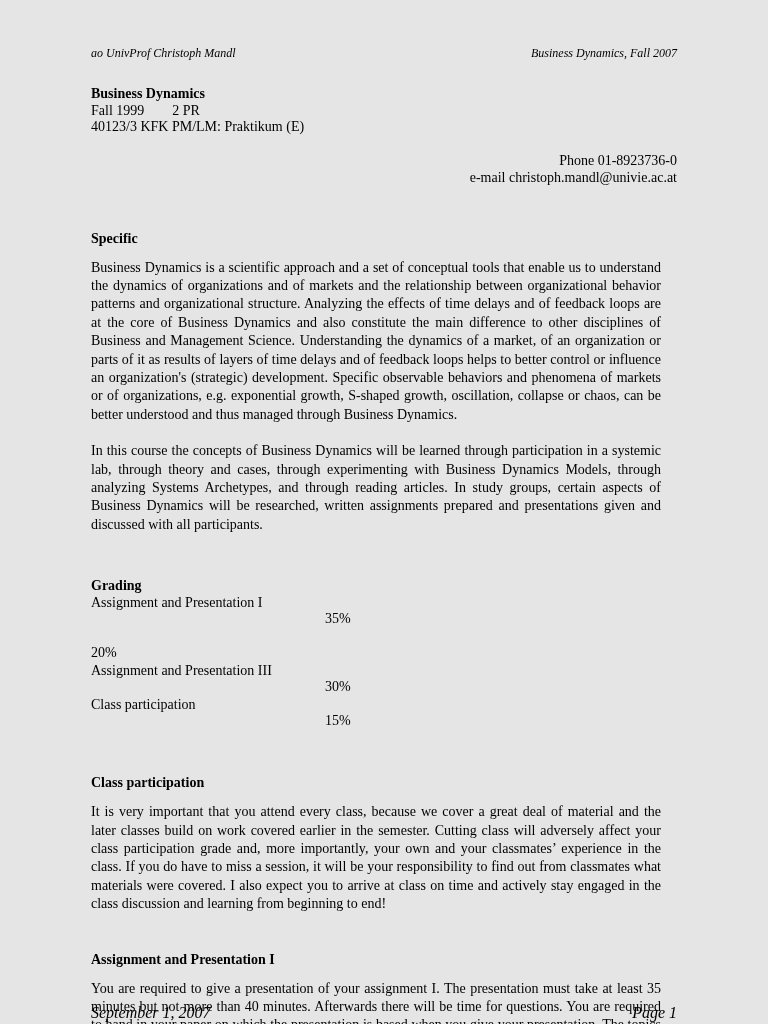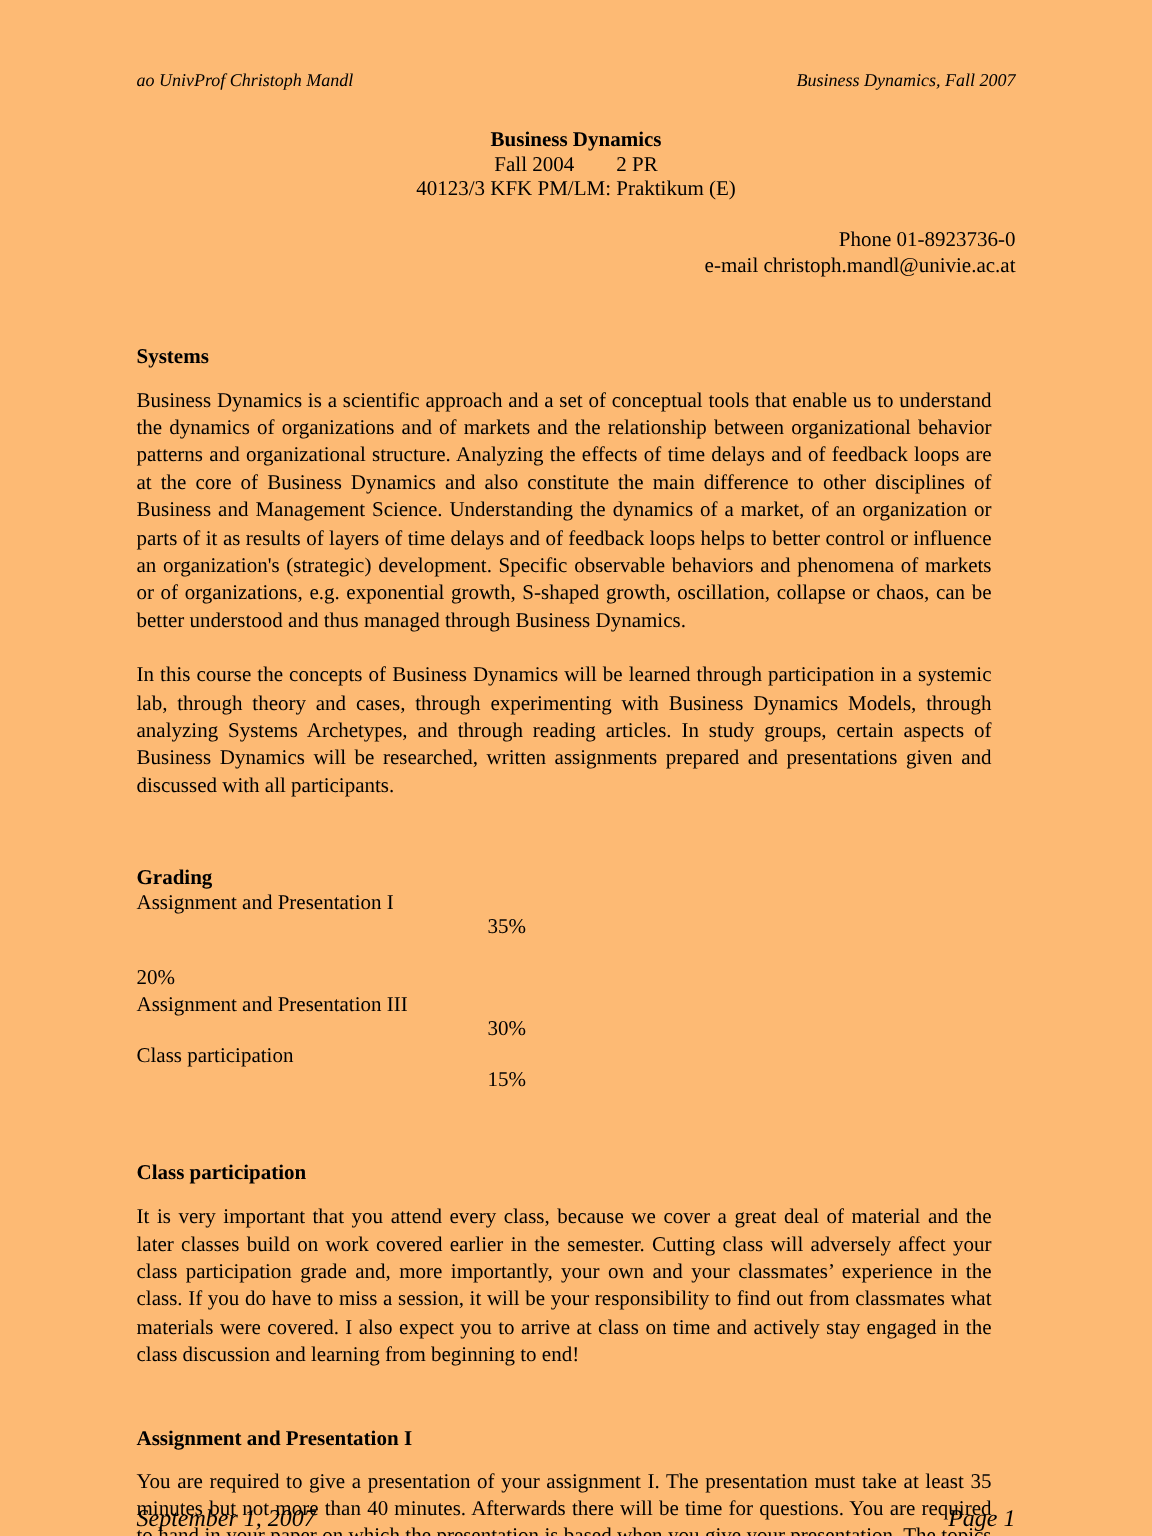--- a/index.html
+++ b/index.html
@@ -14,32 +14,31 @@
     font-family: "Liberation Serif", "DejaVu Serif", serif;
     color: #000000;
     overflow: hidden;
   }
   .page {
     box-sizing: border-box;
     width: 768px;
     height: 1024px;
     padding: 46px 91px 30px 91px;
     position: relative;
-    background: #fdba74;
+    background: #e5e5e5;
   }
   .running-header {
     display: flex;
     justify-content: space-between;
     font-size: 12px;
     font-style: italic;
     line-height: 14px;
   }
   .title-block {
     margin-top: 26px;
-    text-align: center;
     font-size: 14px;
     line-height: 16.5px;
   }
   .title-block .doc-title {
     font-weight: bold;
   }
   .pre {
     white-space: pre;
   }
   .author-line {
@@ -109,31 +108,31 @@
 
 <div class="page">
 
   <div class="running-header">
     <span>ao UnivProf Christoph Mandl</span>
     <span>Business Dynamics, Fall 2007</span>
   </div>
 
   <div class="title-block">
     <div class="doc-title">Business Dynamics</div>
-    <div class="pre">Fall 2004        2 PR</div>
+    <div class="pre">Fall 1999        2 PR</div>
     <div>40123/3 KFK PM/LM: Praktikum (E)</div>
   </div>
 
 
   <div class="contact-block">
     <div>Phone 01-8923736-0</div>
     <div>e-mail christoph.mandl@univie.ac.at</div>
   </div>
 
-  <div class="section-heading h-contents">Systems</div>
+  <div class="section-heading h-contents">Specific</div>
   <p class="body-para">Business Dynamics is a scientific approach and a set of conceptual tools that enable us to understand the dynamics of organizations and of markets and the relationship between organizational behavior patterns and organizational structure. Analyzing the effects of time delays and of feedback loops are at the core of Business Dynamics and also constitute the main difference to other disciplines of Business and Management Science. Understanding the dynamics of a market, of an organization or parts of it as results of layers of time delays and of feedback loops helps to better control or influence an organization's (strategic) development. Specific observable behaviors and phenomena of markets or of organizations, e.g. exponential growth, S-shaped growth, oscillation, collapse or chaos, can be better understood and thus managed through Business Dynamics.</p>
   <p class="body-para second">In this course the concepts of Business Dynamics will be learned through participation in a systemic lab, through theory and cases, through experimenting with Business Dynamics Models, through analyzing Systems Archetypes, and through reading articles. In study groups, certain aspects of Business Dynamics will be researched, written assignments prepared and presentations given and discussed with all participants.</p>
 
   <div class="section-heading h-grading">Grading</div>
   <div class="grading-table">
     <div class="grading-row">
       <span class="grading-label">Assignment and Presentation I</span>
       <span class="grading-value">35%</span>
     </div>
     <div class="grading-row">

